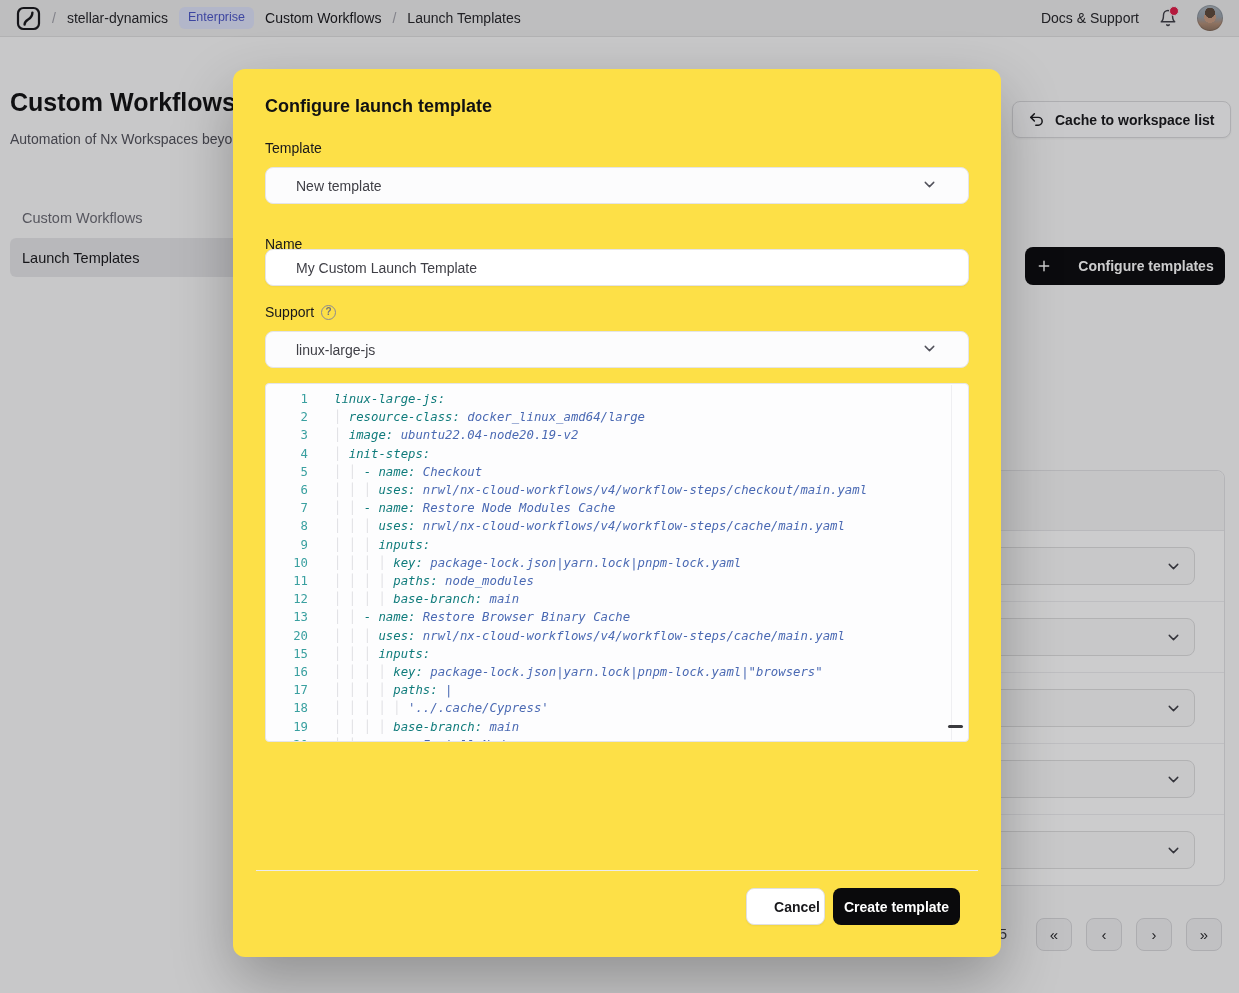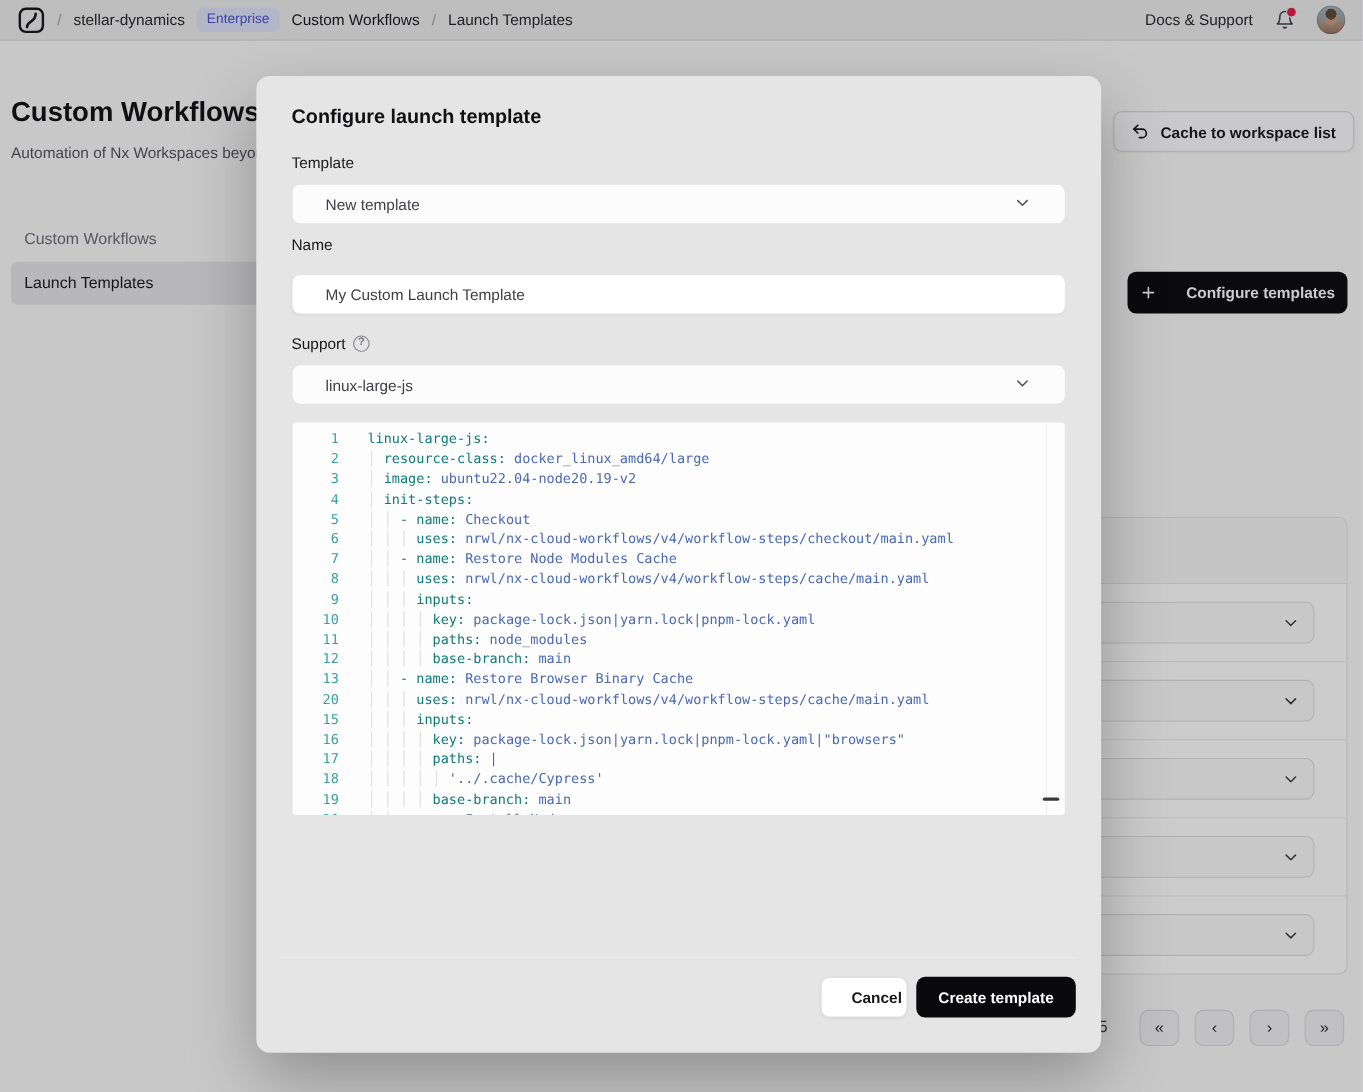--- a/index.html
+++ b/index.html
@@ -71,21 +71,21 @@
   .pag-btn{
     position:absolute;top:918px;width:36px;height:33px;border-radius:8px;
     background:#f2f2f3;border:1px solid #d8d8db;box-sizing:border-box;
     display:flex;align-items:center;justify-content:center;
     font-size:15px;color:#27272a;
   }
   
   .overlay{position:absolute;inset:0;background:rgba(16,16,20,0.21);z-index:5;}
   .modal{
     position:absolute;left:233px;top:69px;width:768px;height:888px;z-index:10;
-    background:#e5e5e5;border-radius:12px;box-shadow:0 24px 60px rgba(0,0,0,.28);
+    background:#fde047;border-radius:12px;box-shadow:0 24px 60px rgba(0,0,0,.28);
   }
   .modal-title{position:absolute;left:32px;top:96px;font-size:18px;font-weight:700;color:#111113;}
   .field-label{position:absolute;left:32px;font-size:14px;font-weight:500;color:#18181b;display:flex;align-items:center;gap:7px;}
   .select,.text-input{
     position:absolute;left:32px;width:704px;height:37px;box-sizing:border-box;
     border:1px solid #e4e4e7;border-radius:8px;font-size:14px;color:#3f3f46;
     display:flex;align-items:center;padding:0 30px;
   }
   .select{background:#fcfcfd;}
   .select .chev{margin-left:auto;}
@@ -100,35 +100,35 @@
   .editor{
     position:absolute;left:32px;top:314px;width:704px;height:359px;box-sizing:border-box;
     border:1px solid #e5e5e8;border-radius:4px;background:#fdfdfe;overflow:hidden;
     padding-top:6px;
     font-family:"DejaVu Sans Mono",monospace;font-size:12.3px;line-height:18.2px;
   }
   .editor-track{position:absolute;top:1px;bottom:1px;right:16px;width:1px;background:#efeff2;}
   .editor-hthumb{position:absolute;right:5px;bottom:13px;width:15px;height:3.5px;background:#3a3a3e;border-radius:2px;}
   .cl{display:flex;white-space:pre;}
   .ln{width:42px;flex:none;text-align:right;color:#3aa0a0;}
-  .cc{margin-left:26px;}
+  .cc{margin-left:26px;font-style:italic;}
   .gd{color:#dfdfe3;}
   .s-k{color:#0f7b7b;}
   .s-d{color:#0f7b7b;}
   .s-v{color:#4a69b3;}
   
   .modal-divider{position:absolute;left:23px;top:801px;width:722px;height:1px;background:#ebebee;}
   .btn-cancel{
     position:absolute;left:513px;top:819px;width:79px;height:37px;box-sizing:border-box;
     background:#fff;border:1px solid #e0e0e3;border-radius:8px;
     display:flex;align-items:center;justify-content:center;
     font-size:14px;font-weight:600;color:#18181b;box-shadow:0 1px 2px rgba(0,0,0,.05);padding-left:23px;
   }
   .btn-create{
-    position:absolute;left:600px;top:819px;width:145px;height:37px;
+    position:absolute;left:600px;top:819px;width:127px;height:37px;
     background:#0a0a0c;border-radius:8px;
     display:flex;align-items:center;justify-content:center;
     font-size:14px;font-weight:600;color:#fff;
   }
 </style>
 </head>
 <body>
 
 <div class="nav">
   <div class="logo-box">
@@ -234,21 +234,21 @@
   <div class="field-label" style="top:71px;">Template</div>
   <div class="select" style="top:98px;">
     <span>New template</span>
     <span class="chev">
       <svg width="17" height="17" viewBox="0 0 24 24" fill="none" stroke="#52525b" stroke-width="2" stroke-linecap="round" stroke-linejoin="round">
           <path d="m6 9 6 6 6-6"></path>
         </svg>
     </span>
   </div>
 
-  <div class="field-label" style="top:145px;">Name</div>
+  <div class="field-label" style="top:167px;">Name</div>
   <input class="text-input" style="top: 180px;" type="text" value="My Custom Launch Template">
 
   <div class="field-label" style="top:235px;">
     <span>Support</span>
     <span class="help-icon">?</span>
   </div>
   <div class="select" style="top:262px;">
     <span>linux-large-js</span>
     <span class="chev">
       <svg width="17" height="17" viewBox="0 0 24 24" fill="none" stroke="#52525b" stroke-width="2" stroke-linecap="round" stroke-linejoin="round">

